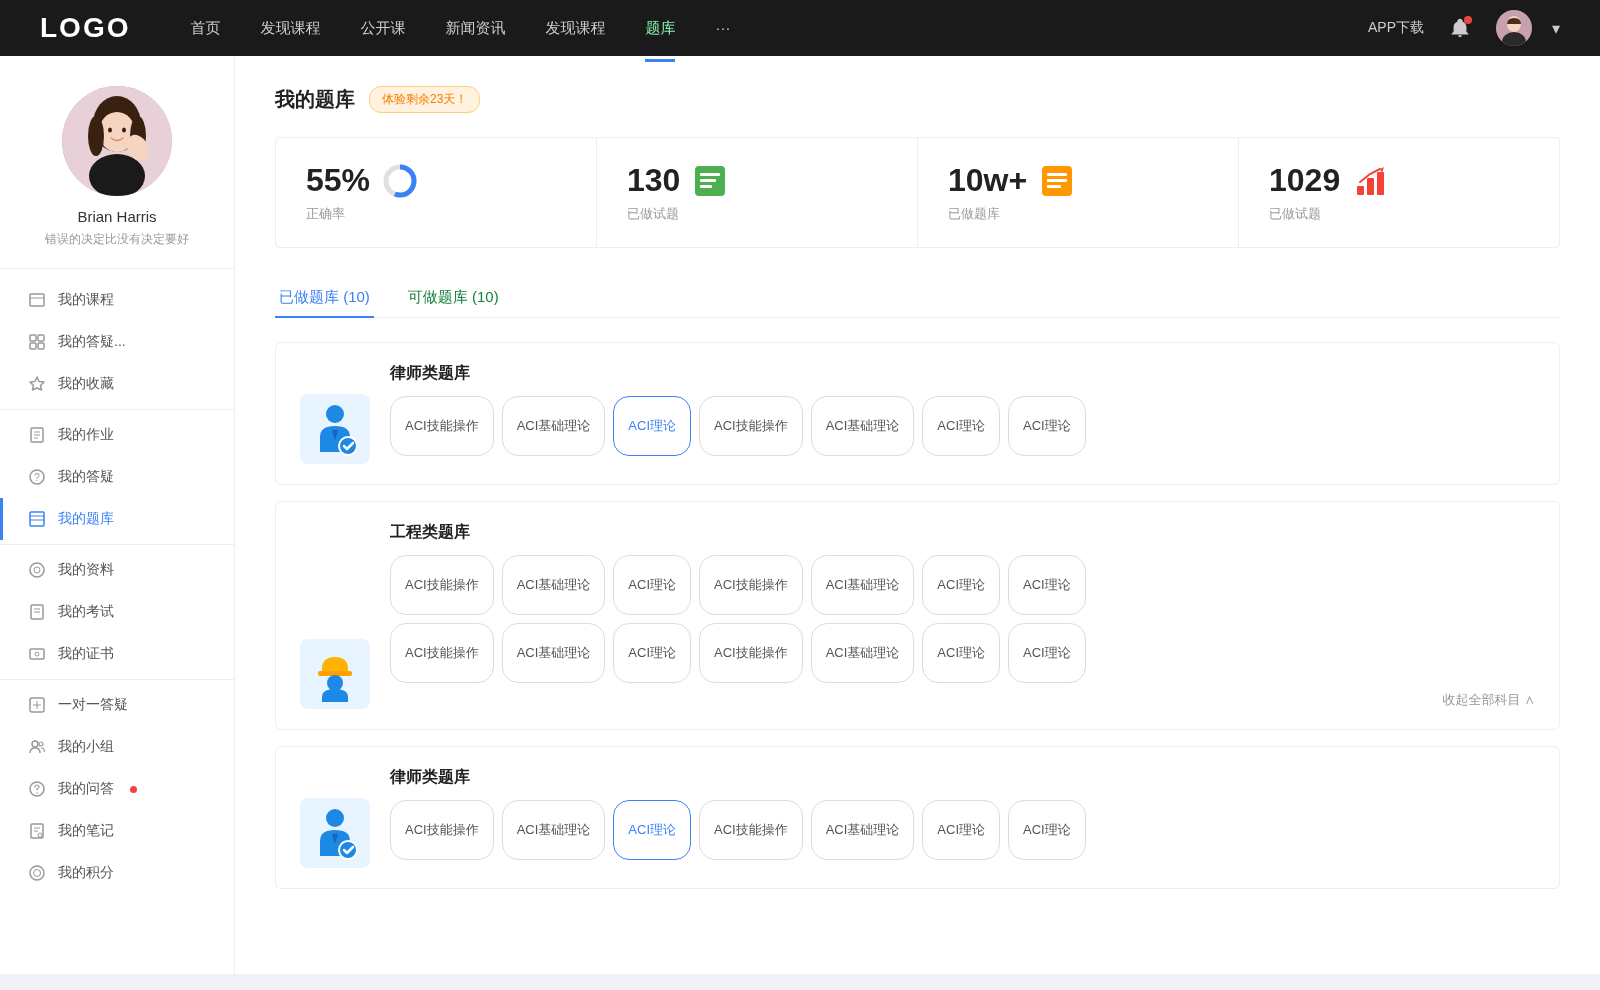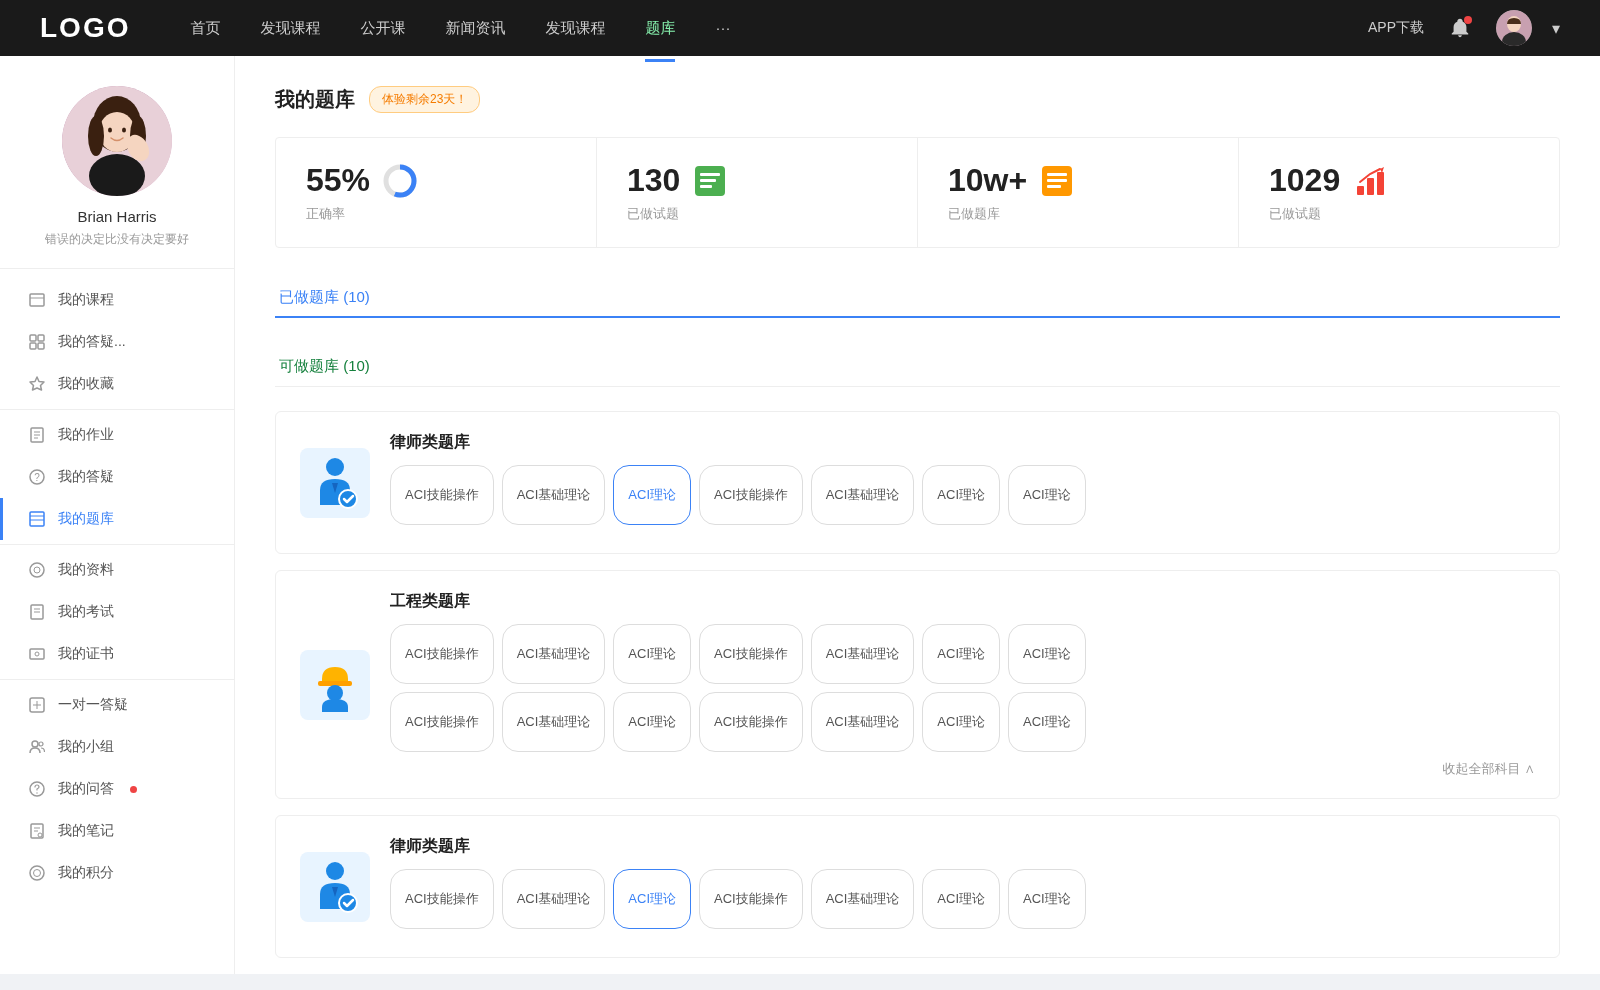--- a/index.html
+++ b/index.html
@@ -229,21 +229,20 @@
       width: 36px; height: 36px;
       display: flex; align-items: center; justify-content: center;
     }
 
     
     .tabs-row {
       display: flex;
       gap: 30px;
       border-bottom: 1px solid #eee;
       margin-bottom: 24px;
-      flex-direction: column;
     }
     .tab {
       padding: 10px 4px;
       font-size: 15px;
       color: #15803d;
       cursor: pointer;
       position: relative;
     }
     .tab.active {
       color: #3b82f6;
@@ -257,21 +256,21 @@
       background: #3b82f6;
     }
 
     
     .category-card {
       border: 1px solid #eee;
       border-radius: 6px;
       padding: 20px 24px;
       margin-bottom: 16px;
       display: flex;
-      align-items: center;
+      align-items: flex-end;
       gap: 20px;
     }
     .category-icon {
       width: 70px; height: 70px;
       background: #e8f4ff;
       border-radius: 8px;
       display: flex; align-items: center; justify-content: center;
       flex-shrink: 0;
     }
     .category-body { flex: 1; }

